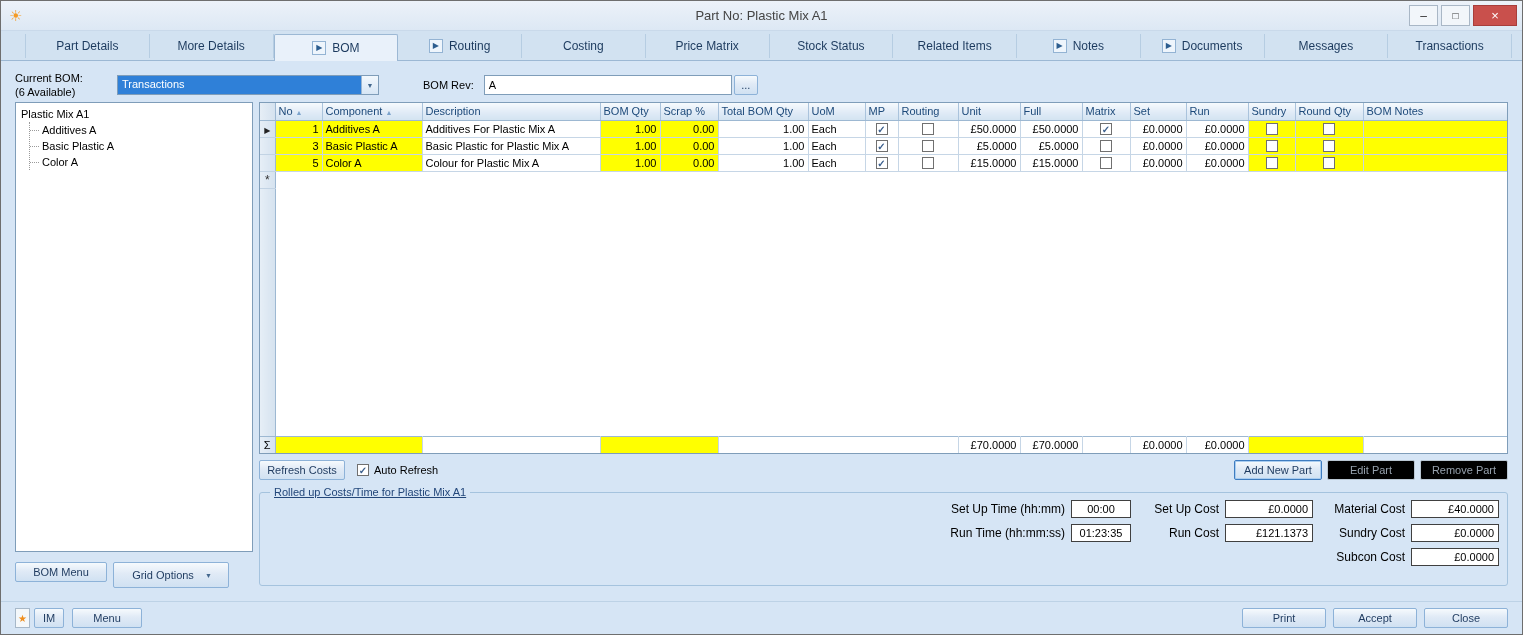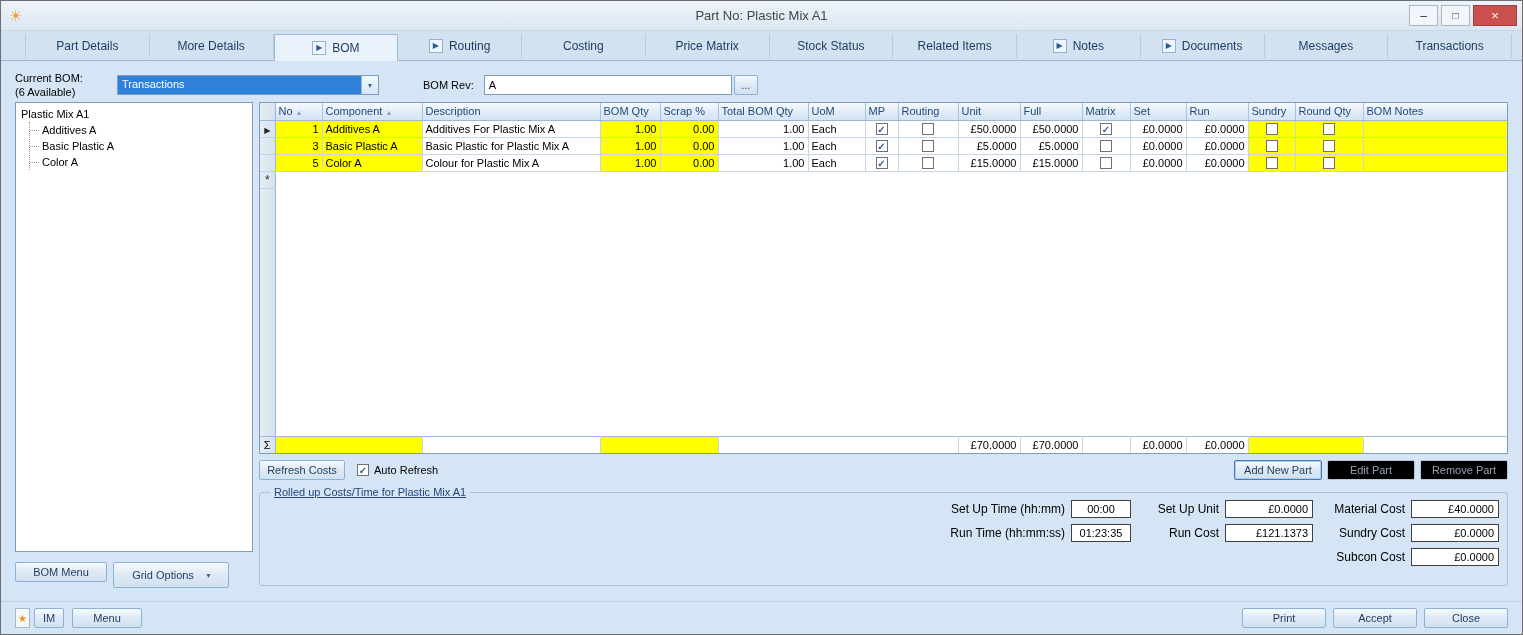--- a/index.html
+++ b/index.html
@@ -382,21 +382,21 @@
           <div class="btn part-btn disabled">Edit Part</div>
           <div class="btn part-btn disabled">Remove Part</div>
         </div>
 
         <fieldset class="rolled">
           <legend>Rolled up Costs/Time for Plastic Mix A1</legend>
           <div class="r-rows">
             <div class="r-row">
               <span class="r-label">Set Up Time (hh:mm)</span>
               <div class="r-box r-time">00:00</div>
-              <span class="r-label r-l2">Set Up Unit</span>
+              <span class="r-label r-l2">Set Up Cost</span>
               <div class="r-box r-cost">£0.0000</div>
               <span class="r-label r-l3">Material Cost</span>
               <div class="r-box r-cost">£40.0000</div>
             </div>
             <div class="r-row">
               <span class="r-label">Run Time (hh:mm:ss)</span>
               <div class="r-box r-time">01:23:35</div>
               <span class="r-label r-l2">Run Cost</span>
               <div class="r-box r-cost">£121.1373</div>
               <span class="r-label r-l3">Sundry Cost</span>

